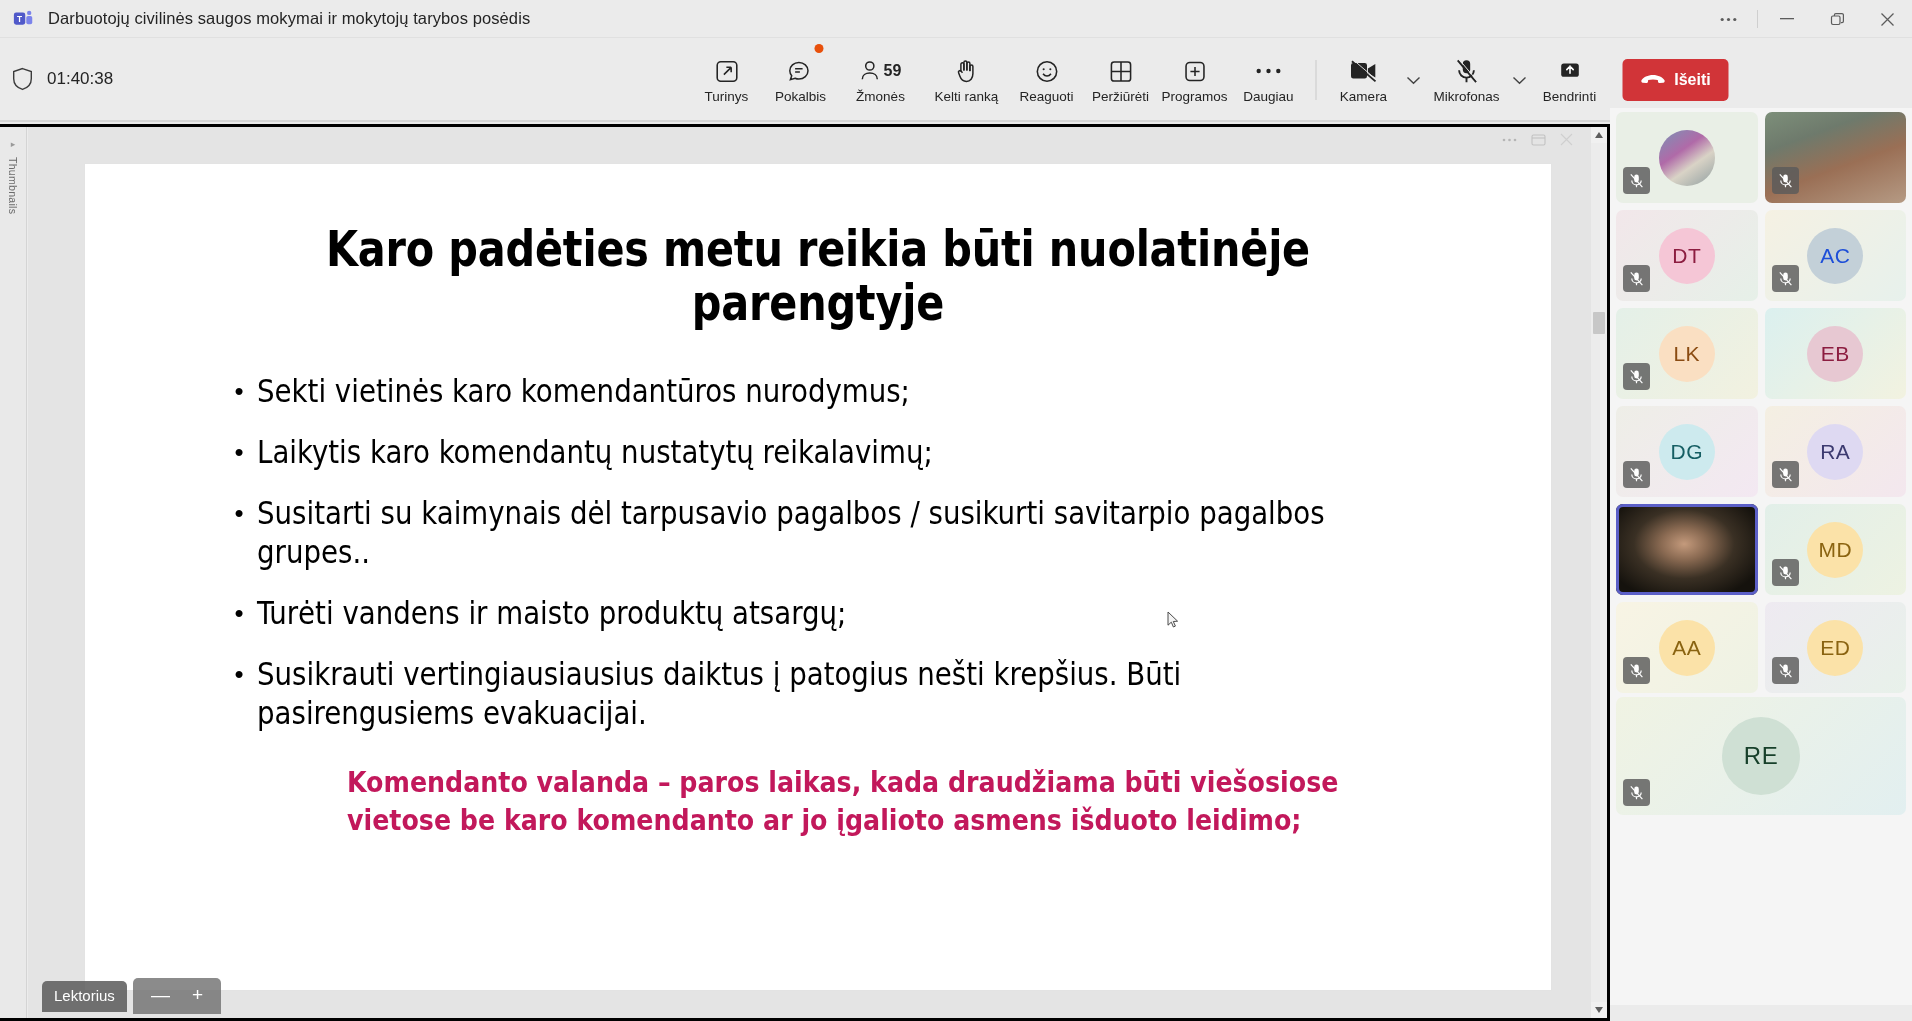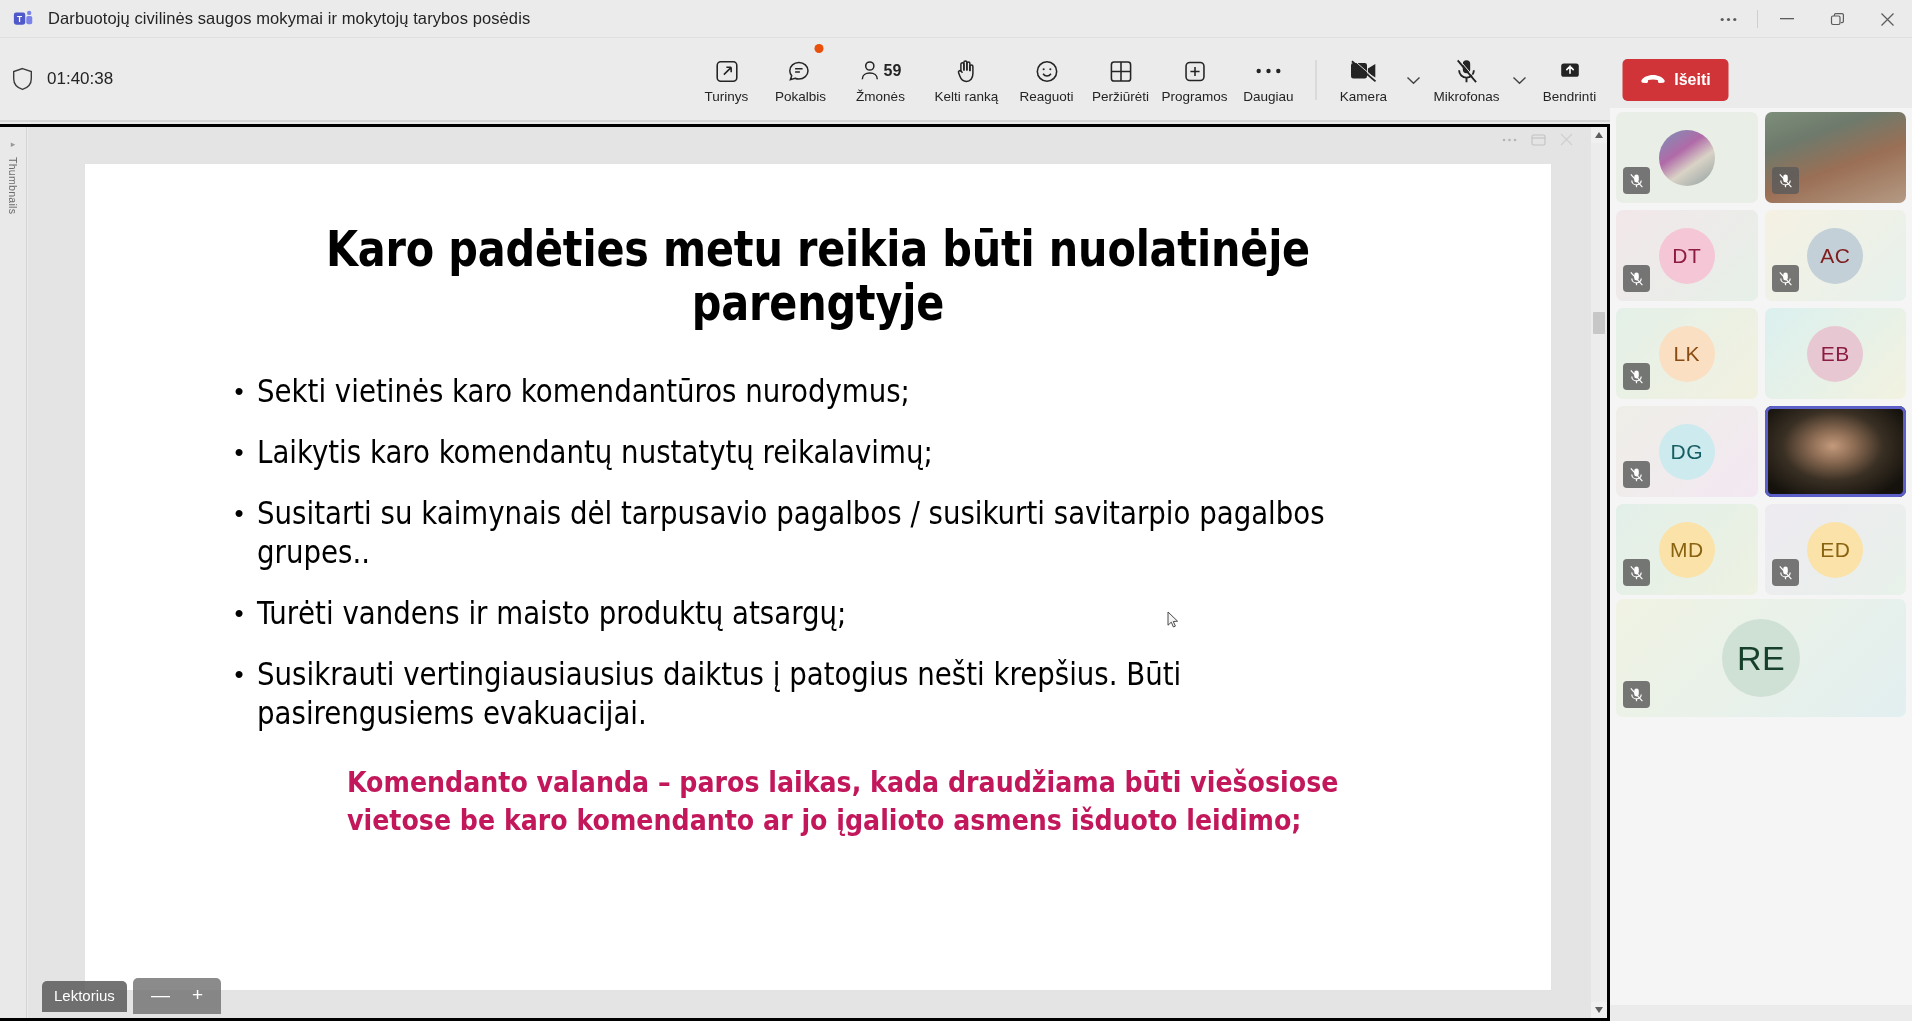--- a/index.html
+++ b/index.html
@@ -286,21 +286,21 @@
   }
   #pager .pbtn { font-size: 14px; color: #5b5b5b; padding: 4px 6px; }
   #re-tile {
     margin-top: 4px;
     position: relative;
     height: 118px;
     border-radius: 7px;
     overflow: hidden;
     display: flex; align-items: center; justify-content: center;
   }
-  #re-tile .avatar { width: 78px; height: 78px; font-size: 34px; }
+  #re-tile .avatar { width: 78px; height: 78px; font-size: 24px; }
   svg { display: block; }
 </style>
 </head>
 <body>
 
 <div id="app">
 
   <div id="titlebar">
     <div id="teams-logo">
       <svg width="21" height="21" viewBox="0 0 24 24">
@@ -628,21 +628,21 @@
           <svg width="15" height="16" viewBox="0 0 15 16">
             <rect x="5.2" y="1.6" width="4.6" height="7.8" rx="2.3" fill="#fff"></rect>
             <path d="M2.8 7.4c0 2.5 2.1 4.5 4.7 4.5s4.7-2 4.7-4.5" fill="none" stroke="#fff" stroke-width="1.2"></path>
             <path d="M7.5 11.9v2.4" stroke="#fff" stroke-width="1.2"></path>
             <path d="M1.8 1.4 13.4 14.2" stroke="#fff" stroke-width="1.2" fill="none"></path>
           </svg>
         </div>
       </div>
 
       <div class="tile" style="background:linear-gradient(135deg,#f5f1e3,#e7f1ec)">
-        <div class="avatar" style="background:#c3d0d8;color:#7f1d1d">
+        <div class="avatar" style="background:#c3d0d8;color:#1d4ed8">
           <span>AC</span>
         </div>
         <div class="mic-muted">
           <svg width="15" height="16" viewBox="0 0 15 16">
             <rect x="5.2" y="1.6" width="4.6" height="7.8" rx="2.3" fill="#fff"></rect>
             <path d="M2.8 7.4c0 2.5 2.1 4.5 4.7 4.5s4.7-2 4.7-4.5" fill="none" stroke="#fff" stroke-width="1.2"></path>
             <path d="M7.5 11.9v2.4" stroke="#fff" stroke-width="1.2"></path>
             <path d="M1.8 1.4 13.4 14.2" stroke="#fff" stroke-width="1.2" fill="none"></path>
           </svg>
         </div>
@@ -675,38 +675,64 @@
         <div class="mic-muted">
           <svg width="15" height="16" viewBox="0 0 15 16">
             <rect x="5.2" y="1.6" width="4.6" height="7.8" rx="2.3" fill="#fff"></rect>
             <path d="M2.8 7.4c0 2.5 2.1 4.5 4.7 4.5s4.7-2 4.7-4.5" fill="none" stroke="#fff" stroke-width="1.2"></path>
             <path d="M7.5 11.9v2.4" stroke="#fff" stroke-width="1.2"></path>
             <path d="M1.8 1.4 13.4 14.2" stroke="#fff" stroke-width="1.2" fill="none"></path>
           </svg>
         </div>
       </div>
 
+      <div class="tile" style="background:linear-gradient(135deg,#f4efe2,#f3e7ee)">
+        <div class="avatar" style="background:#ded9f2;color:#3c3a70">
+          <span>RA</span>
+        </div>
+        <div class="mic-muted">
+          <svg width="15" height="16" viewBox="0 0 15 16">
+            <rect x="5.2" y="1.6" width="4.6" height="7.8" rx="2.3" fill="#fff"></rect>
+            <path d="M2.8 7.4c0 2.5 2.1 4.5 4.7 4.5s4.7-2 4.7-4.5" fill="none" stroke="#fff" stroke-width="1.2"></path>
+            <path d="M7.5 11.9v2.4" stroke="#fff" stroke-width="1.2"></path>
+            <path d="M1.8 1.4 13.4 14.2" stroke="#fff" stroke-width="1.2" fill="none"></path>
+          </svg>
+        </div>
+      </div>
 
       <div class="tile active" style="background:radial-gradient(ellipse at 48% 44%, #c49a7c 0%, #8a6a52 22%, #3a3024 48%, #15120d 80%)">
       </div>
 
       <div class="tile" style="background:linear-gradient(135deg,#e2efe9,#edf2e2)">
         <div class="avatar" style="background:#fbe2a8;color:#8a6310">
           <span>MD</span>
         </div>
         <div class="mic-muted">
           <svg width="15" height="16" viewBox="0 0 15 16">
             <rect x="5.2" y="1.6" width="4.6" height="7.8" rx="2.3" fill="#fff"></rect>
             <path d="M2.8 7.4c0 2.5 2.1 4.5 4.7 4.5s4.7-2 4.7-4.5" fill="none" stroke="#fff" stroke-width="1.2"></path>
             <path d="M7.5 11.9v2.4" stroke="#fff" stroke-width="1.2"></path>
             <path d="M1.8 1.4 13.4 14.2" stroke="#fff" stroke-width="1.2" fill="none"></path>
           </svg>
         </div>
       </div>
 
+      <div class="tile" style="background:linear-gradient(135deg,#f8f4e4,#eef2e4)">
+        <div class="avatar" style="background:#fbe2a8;color:#8a6310">
+          <span>AA</span>
+        </div>
+        <div class="mic-muted">
+          <svg width="15" height="16" viewBox="0 0 15 16">
+            <rect x="5.2" y="1.6" width="4.6" height="7.8" rx="2.3" fill="#fff"></rect>
+            <path d="M2.8 7.4c0 2.5 2.1 4.5 4.7 4.5s4.7-2 4.7-4.5" fill="none" stroke="#fff" stroke-width="1.2"></path>
+            <path d="M7.5 11.9v2.4" stroke="#fff" stroke-width="1.2"></path>
+            <path d="M1.8 1.4 13.4 14.2" stroke="#fff" stroke-width="1.2" fill="none"></path>
+          </svg>
+        </div>
+      </div>
 
       <div class="tile" style="background:linear-gradient(135deg,#eeeaf1,#e8f1ea)">
         <div class="avatar" style="background:#fbe2a8;color:#8a6310">
           <span>ED</span>
         </div>
         <div class="mic-muted">
           <svg width="15" height="16" viewBox="0 0 15 16">
             <rect x="5.2" y="1.6" width="4.6" height="7.8" rx="2.3" fill="#fff"></rect>
             <path d="M2.8 7.4c0 2.5 2.1 4.5 4.7 4.5s4.7-2 4.7-4.5" fill="none" stroke="#fff" stroke-width="1.2"></path>
             <path d="M7.5 11.9v2.4" stroke="#fff" stroke-width="1.2"></path>

